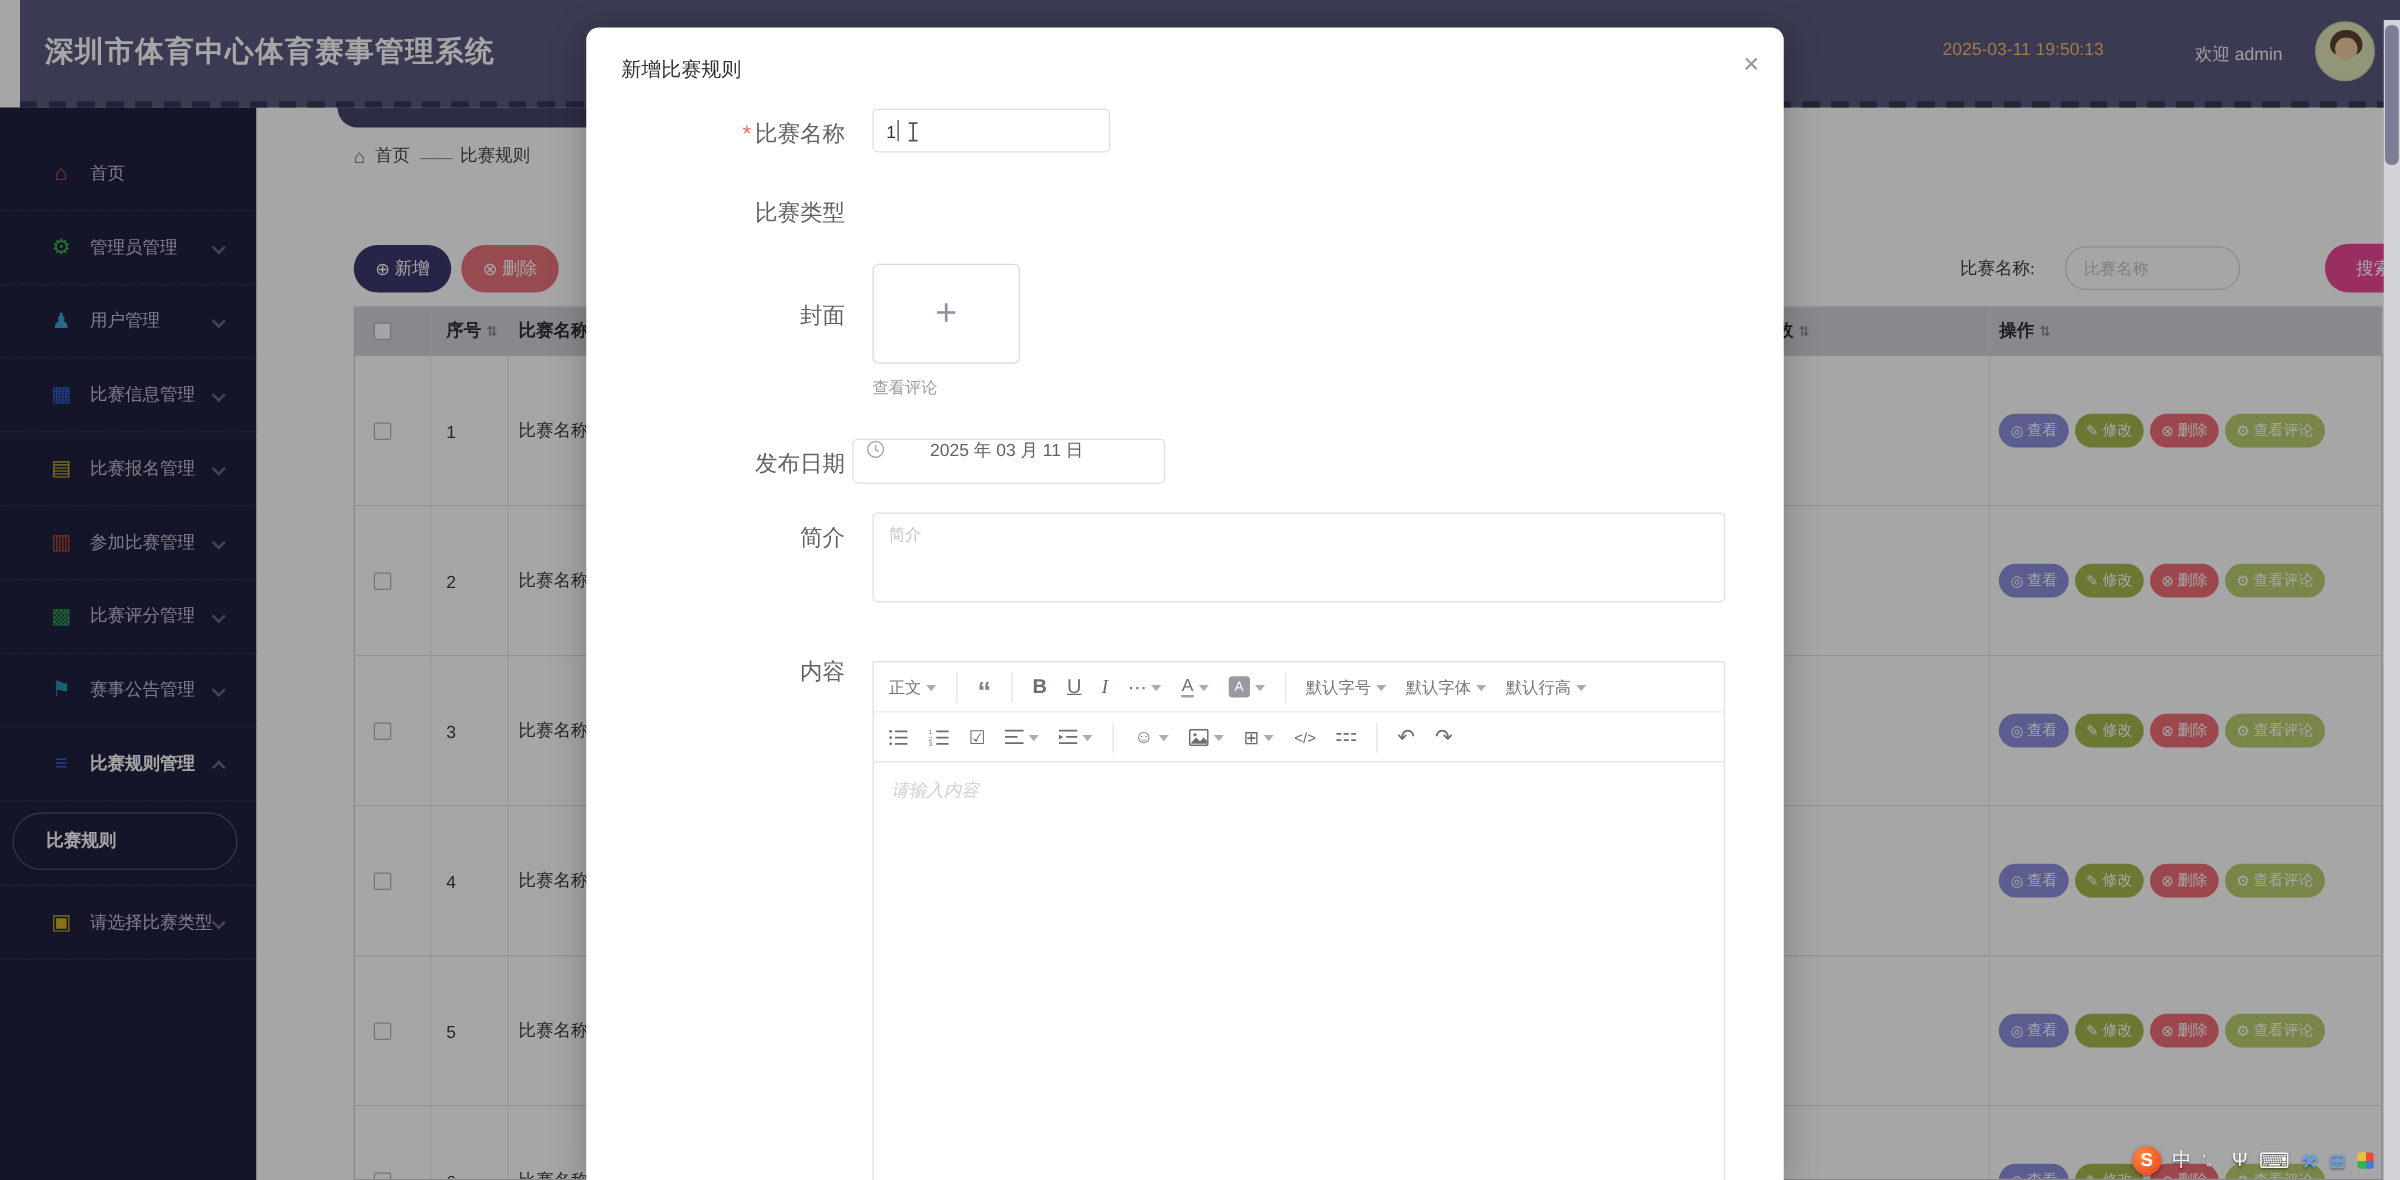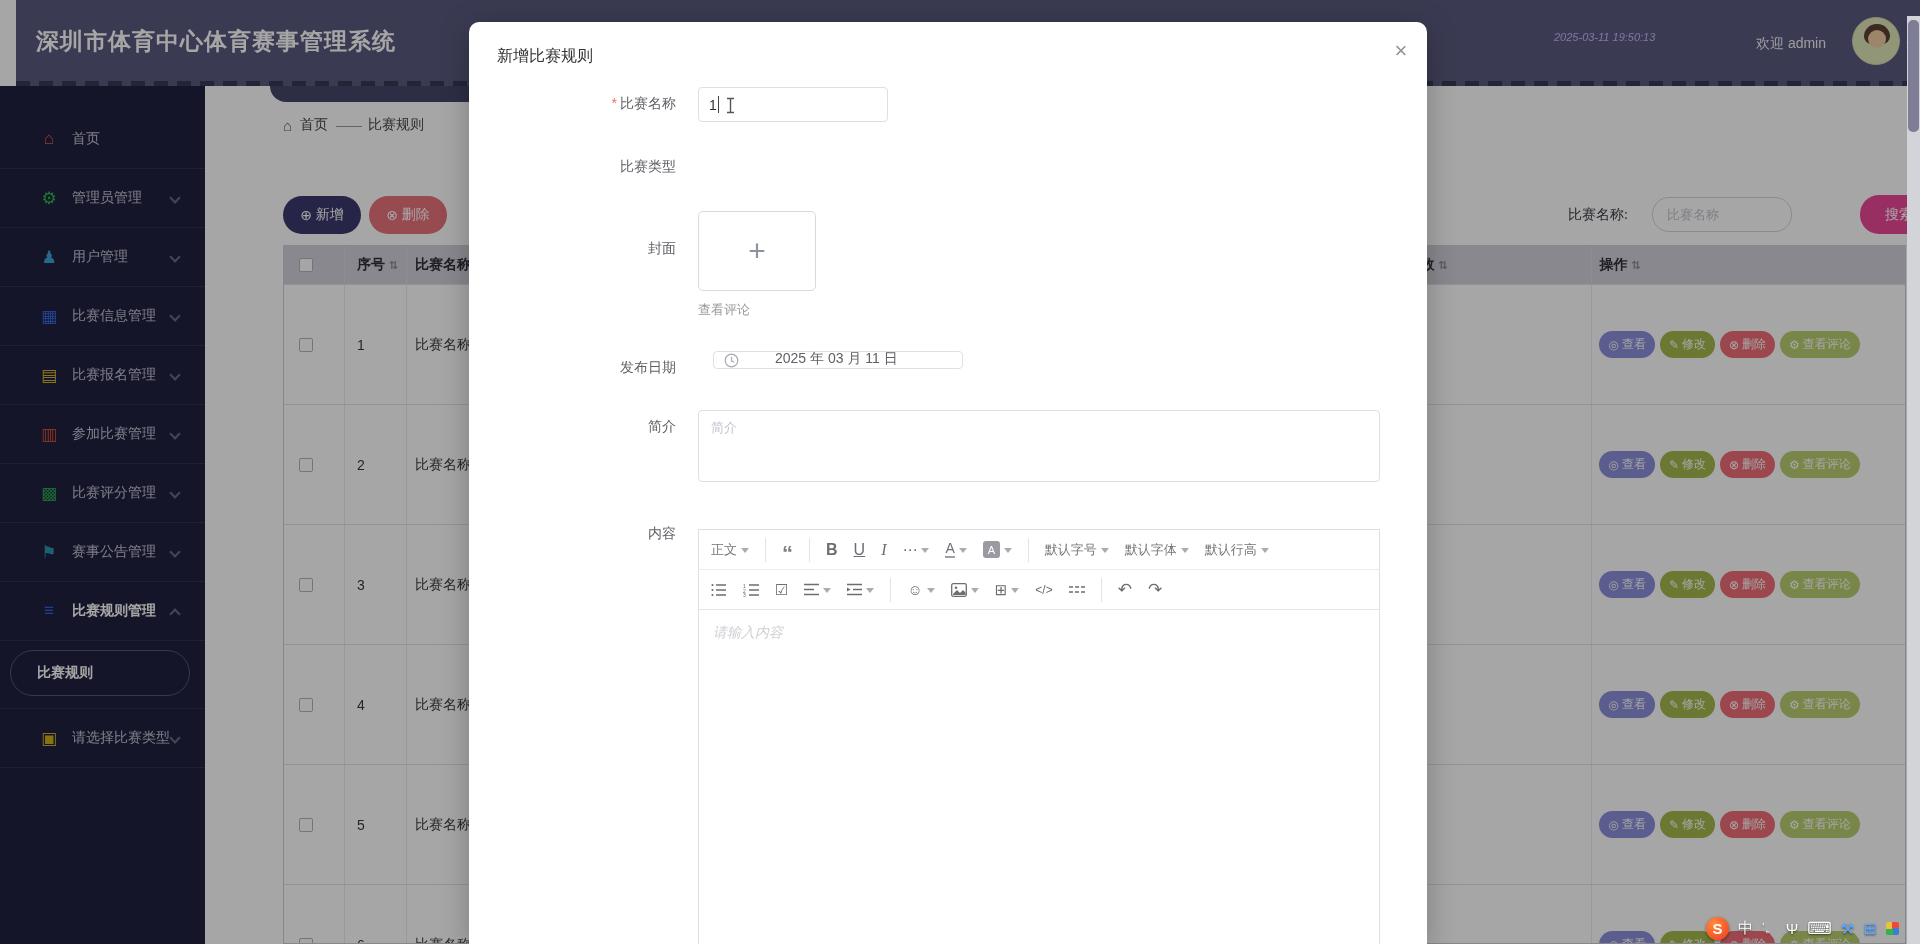--- a/index.html
+++ b/index.html
@@ -4,21 +4,21 @@
 <style>
   * { margin:0; padding:0; box-sizing:border-box; }
   html,body { width:1920px; height:944px; overflow:hidden; background:#fff;
     font-family:"Liberation Sans","DejaVu Sans",sans-serif; }
 
   
   .header { position:absolute; left:16px; top:0; width:1920px; height:86px; background:#5a5a7e; z-index:1; }
   .header::after { content:""; position:absolute; left:0; bottom:0; height:5px; width:100%;
     background:repeating-linear-gradient(90deg,#383858 0 14px,transparent 14px 23px); }
   .app-title { position:absolute; left:20px; top:26px; color:#fff; font-size:23px; font-weight:bold; letter-spacing:1px; }
-  .hdr-time { position:absolute; left:1538px; top:31px; color:#c4b5fd; font-size:11px;font-style:italic; }
+  .hdr-time { position:absolute; left:1538px; top:31px; color:#fdba74; font-size:14px; }
   .hdr-welcome { position:absolute; left:1740px; top:35px; color:#f0f0f5; font-size:14px; }
   .avatar { position:absolute; left:1836px; top:17px; width:48px; height:48px; border-radius:50%;
     background:#dfe6bb; overflow:hidden; border:1px solid #cfd6a8; }
   .avatar::before { content:""; position:absolute; left:11px; top:6px; width:26px; height:20px;
     border-radius:13px 13px 8px 8px; background:#5d4033; }
   .avatar::after { content:""; position:absolute; left:15px; top:12px; width:18px; height:18px;
     border-radius:50%; background:#f2cda4; }
   .hdr-caret { position:absolute; left:1892px; top:38px; width:9px; height:9px; border-right:2px solid #8d8da6;
     border-bottom:2px solid #8d8da6; transform:rotate(45deg); }
   .hdr-cap { position:absolute; left:270px; top:86px; width:452px; height:16px; background:#46466a;
@@ -79,37 +79,37 @@
   .p-com  { background:#b9cf70; }
 
   
   .overlay { position:absolute; left:0; top:0; width:1920px; height:944px; background:rgba(0,0,0,0.35); z-index:50; }
 
   
   .modal { position:absolute; left:469px; top:22px; width:958px; height:922px; background:#fff;
     border-radius:10px 10px 0 0; z-index:100; box-shadow:0 6px 30px rgba(0,0,0,.25); }
   .m-title { position:absolute; left:28px; top:24px; font-size:16px; color:#303133; }
   .m-close { position:absolute; left:920px; top:16px; font-size:22px; color:#909399; cursor:pointer; width:24px; text-align:center; }
-  .m-label { position:absolute; width:207px; text-align:right; font-size:14px; color:#5f6166; }
+  .m-label { position:absolute; width:207px; text-align:right; font-size:18px; color:#5f6166; }
   .req { color:#f56c6c; margin-right:3px; }
   .inp { border:1px solid #dcdfe6; border-radius:4px; font-size:14px; color:#333; padding:0 10px; outline:none; }
   .f-name { position:absolute; left:229px; top:65px; width:190px; height:35px; }
   .caret-line { position:absolute; left:249px; top:74px; width:1px; height:17px; background:#444; z-index:2; }
   .ibeam { position:absolute; left:256px; top:75px; z-index:2; }
   .f-type { position:absolute; left:229px; top:127px; width:214px; height:35px; border:1px solid #dcdfe6;
     border-radius:4px; display:flex; align-items:center; padding:0 12px; cursor:pointer; }
   .f-type .ph { color:#bfc4cc; font-size:13px; }
   .f-type .dchev { margin-left:auto; width:8px; height:8px; border-right:1.5px solid #b7bcc4;
     border-bottom:1.5px solid #b7bcc4; transform:rotate(45deg) translateY(-2px); }
   .f-cover { position:absolute; left:229px; top:189px; width:118px; height:80px; border:1px solid #d9d9de;
     border-radius:5px; display:flex; align-items:center; justify-content:center; cursor:pointer; background:#fff; }
   .f-cover .plus { font-size:30px; color:#8c939d; font-weight:300; }
   .f-hint { position:absolute; left:229px; top:279px; font-size:13px; color:#9a9a9f; }
-  .f-date { position:absolute; left:244px; top:329px; width:250px; height:18px; border:1px solid #dcdfe6;
-    border-radius:4px; display:flex; align-items:flex-end; cursor:text; }
+  .f-date { position:absolute; left:213px; top:329px; width:250px; height:36px; border:1px solid #dcdfe6;
+    border-radius:4px; display:flex; align-items:flex-start; cursor:text; }
   .f-date svg { margin-left:10px; }
   .f-date .dtext { margin-left:36px; font-size:14px; color:#5f6166; }
   .f-intro { position:absolute; left:229px; top:388px; width:682px; height:72px; border:1px solid #dcdfe6;
     border-radius:4px; font-size:13px; padding:8px 12px; color:#333; outline:none; resize:none;
     font-family:"Liberation Sans","DejaVu Sans",sans-serif; }
   .f-intro::placeholder { color:#bfc4cc; }
 
   
   .editor { position:absolute; left:229px; top:507px; width:682px; height:462px; border:1px solid #dcdfe3; }
   .tb-row { display:flex; align-items:center; height:40px; padding:0 12px; gap:16px; }

